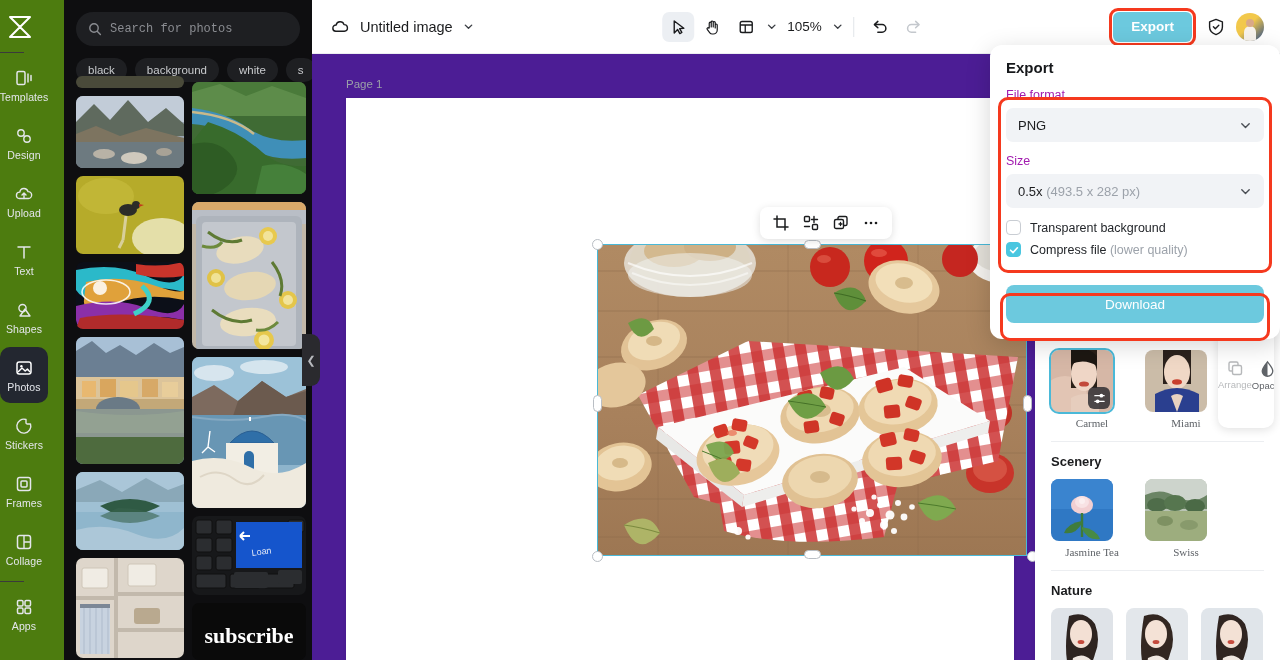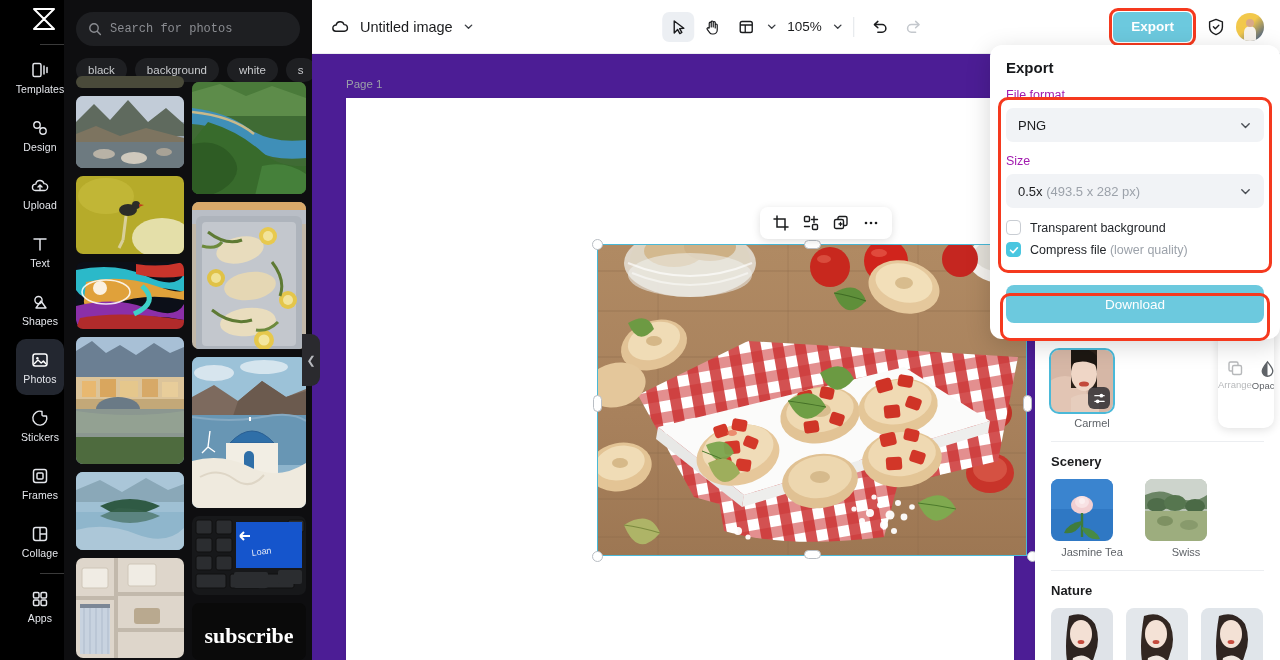--- a/index.html
+++ b/index.html
@@ -7,22 +7,22 @@
     width: 1280px; height: 660px;
     overflow: hidden;
     font-family: "Liberation Sans", sans-serif;
     background: #ffffff;
   }
   .app { position: relative; width: 1280px; height: 660px; }
 
   
   .rail {
     position: absolute; left: 0; top: 0; width: 64px; height: 660px;
-    background: #000000; display: flex; flex-direction: column;
-    align-items: flex-end; z-index: 40;
+    background: #4d7c0f; display: flex; flex-direction: column;
+    align-items: flex-start; padding-top: 8px; z-index: 40;
   }
   .logo { width: 40px; height: 38px; display: flex; align-items: center; justify-content: center; margin-bottom: 4px; }
   .rail-div { width: 24px; height: 1px; background: #3a3a3a; margin: 2px 0 4px; }
   .rail-item {
     width: 48px; height: 56px; border-radius: 10px;
     display: flex; flex-direction: column; align-items: center; justify-content: center;
     gap: 3px; cursor: pointer; margin-bottom: 2px;
   }
   .rail-item.active { background: #232730; }
   .rail-icon { width: 22px; height: 22px; display: flex; align-items: center; justify-content: center; }
@@ -130,21 +130,21 @@
   }
 
   
   .rightpanel {
     position: absolute; right: 0; top: 54px; width: 245px; bottom: 0;
     background: #fff; box-shadow: -1px 0 4px rgba(0,0,0,.05); z-index: 15;
     overflow: hidden;
   }
   .rp-inner { padding: 0 16px; }
   .filter-row { display: flex; gap: 12px; }
-  .filter-item { width: 82px; }
+  .filter-item { width: 82px; font-family: Liberation Serif, serif; }
   .filter-thumb { width: 62px; height: 62px; border-radius: 8px; overflow: hidden; position: relative; cursor: pointer; }
   .filter-thumb.sel { outline: 2px solid #4ab9d8; outline-offset: 0; }
   .adj-badge {
     position: absolute; right: 3px; bottom: 3px; width: 22px; height: 22px;
     border-radius: 6px; background: rgba(42,42,46,.82);
     display: flex; align-items: center; justify-content: center;
   }
   .filter-name { text-align: center; font-size: 11px; color: #5f6368; margin-top: 5px; }
   .rp-div { height: 1px; background: #eceef1; margin: 12px 0; }
   .rp-head { font-size: 13px; font-weight: bold; color: #1b1c1e; margin-bottom: 10px; }
@@ -739,20 +739,33 @@
               <svg width="13" height="13" viewBox="0 0 14 14">
                   <path d="M2 4 h10 M2 10 h10" stroke="#fff" stroke-width="1.4" stroke-linecap="round"></path>
                   <circle cx="9" cy="4" r="2" fill="#fff"></circle>
                   <circle cx="5" cy="10" r="2" fill="#fff"></circle>
                 </svg>
             </div>
           </div>
           <div class="filter-name">Carmel</div>
         </div>
 
+        <div class="filter-item">
+          <div class="filter-thumb">
+            <svg width="62" height="62" viewBox="0 0 62 62" preserveAspectRatio="none">
+              <rect width="62" height="62" fill="#cbbca8"></rect>
+              <path d="M18 0 h28 v34 h-28Z" fill="#2b211c"></path>
+              <ellipse cx="32" cy="22" rx="13" ry="17" fill="#f0d8c6"></ellipse>
+              <ellipse cx="32" cy="32" rx="5" ry="2.8" fill="#c9402e"></ellipse>
+              <path d="M10 44 q22 -12 44 0 v18 h-44Z" fill="#2a3f8f"></path>
+              <path d="M26 46 l6 16 l6 -16 q-6 -4 -12 0Z" fill="#e8d2c0"></path>
+            </svg>
+          </div>
+          <div class="filter-name">Miami</div>
+        </div>
       </div>
 
       <div class="rp-div"></div>
 
       <div class="rp-head">Scenery</div>
       <div class="filter-row">
         <div class="filter-item">
           <div class="filter-thumb">
             <svg width="62" height="62" viewBox="0 0 62 62" preserveAspectRatio="none">
               <rect width="62" height="62" fill="#2f78c4"></rect>

